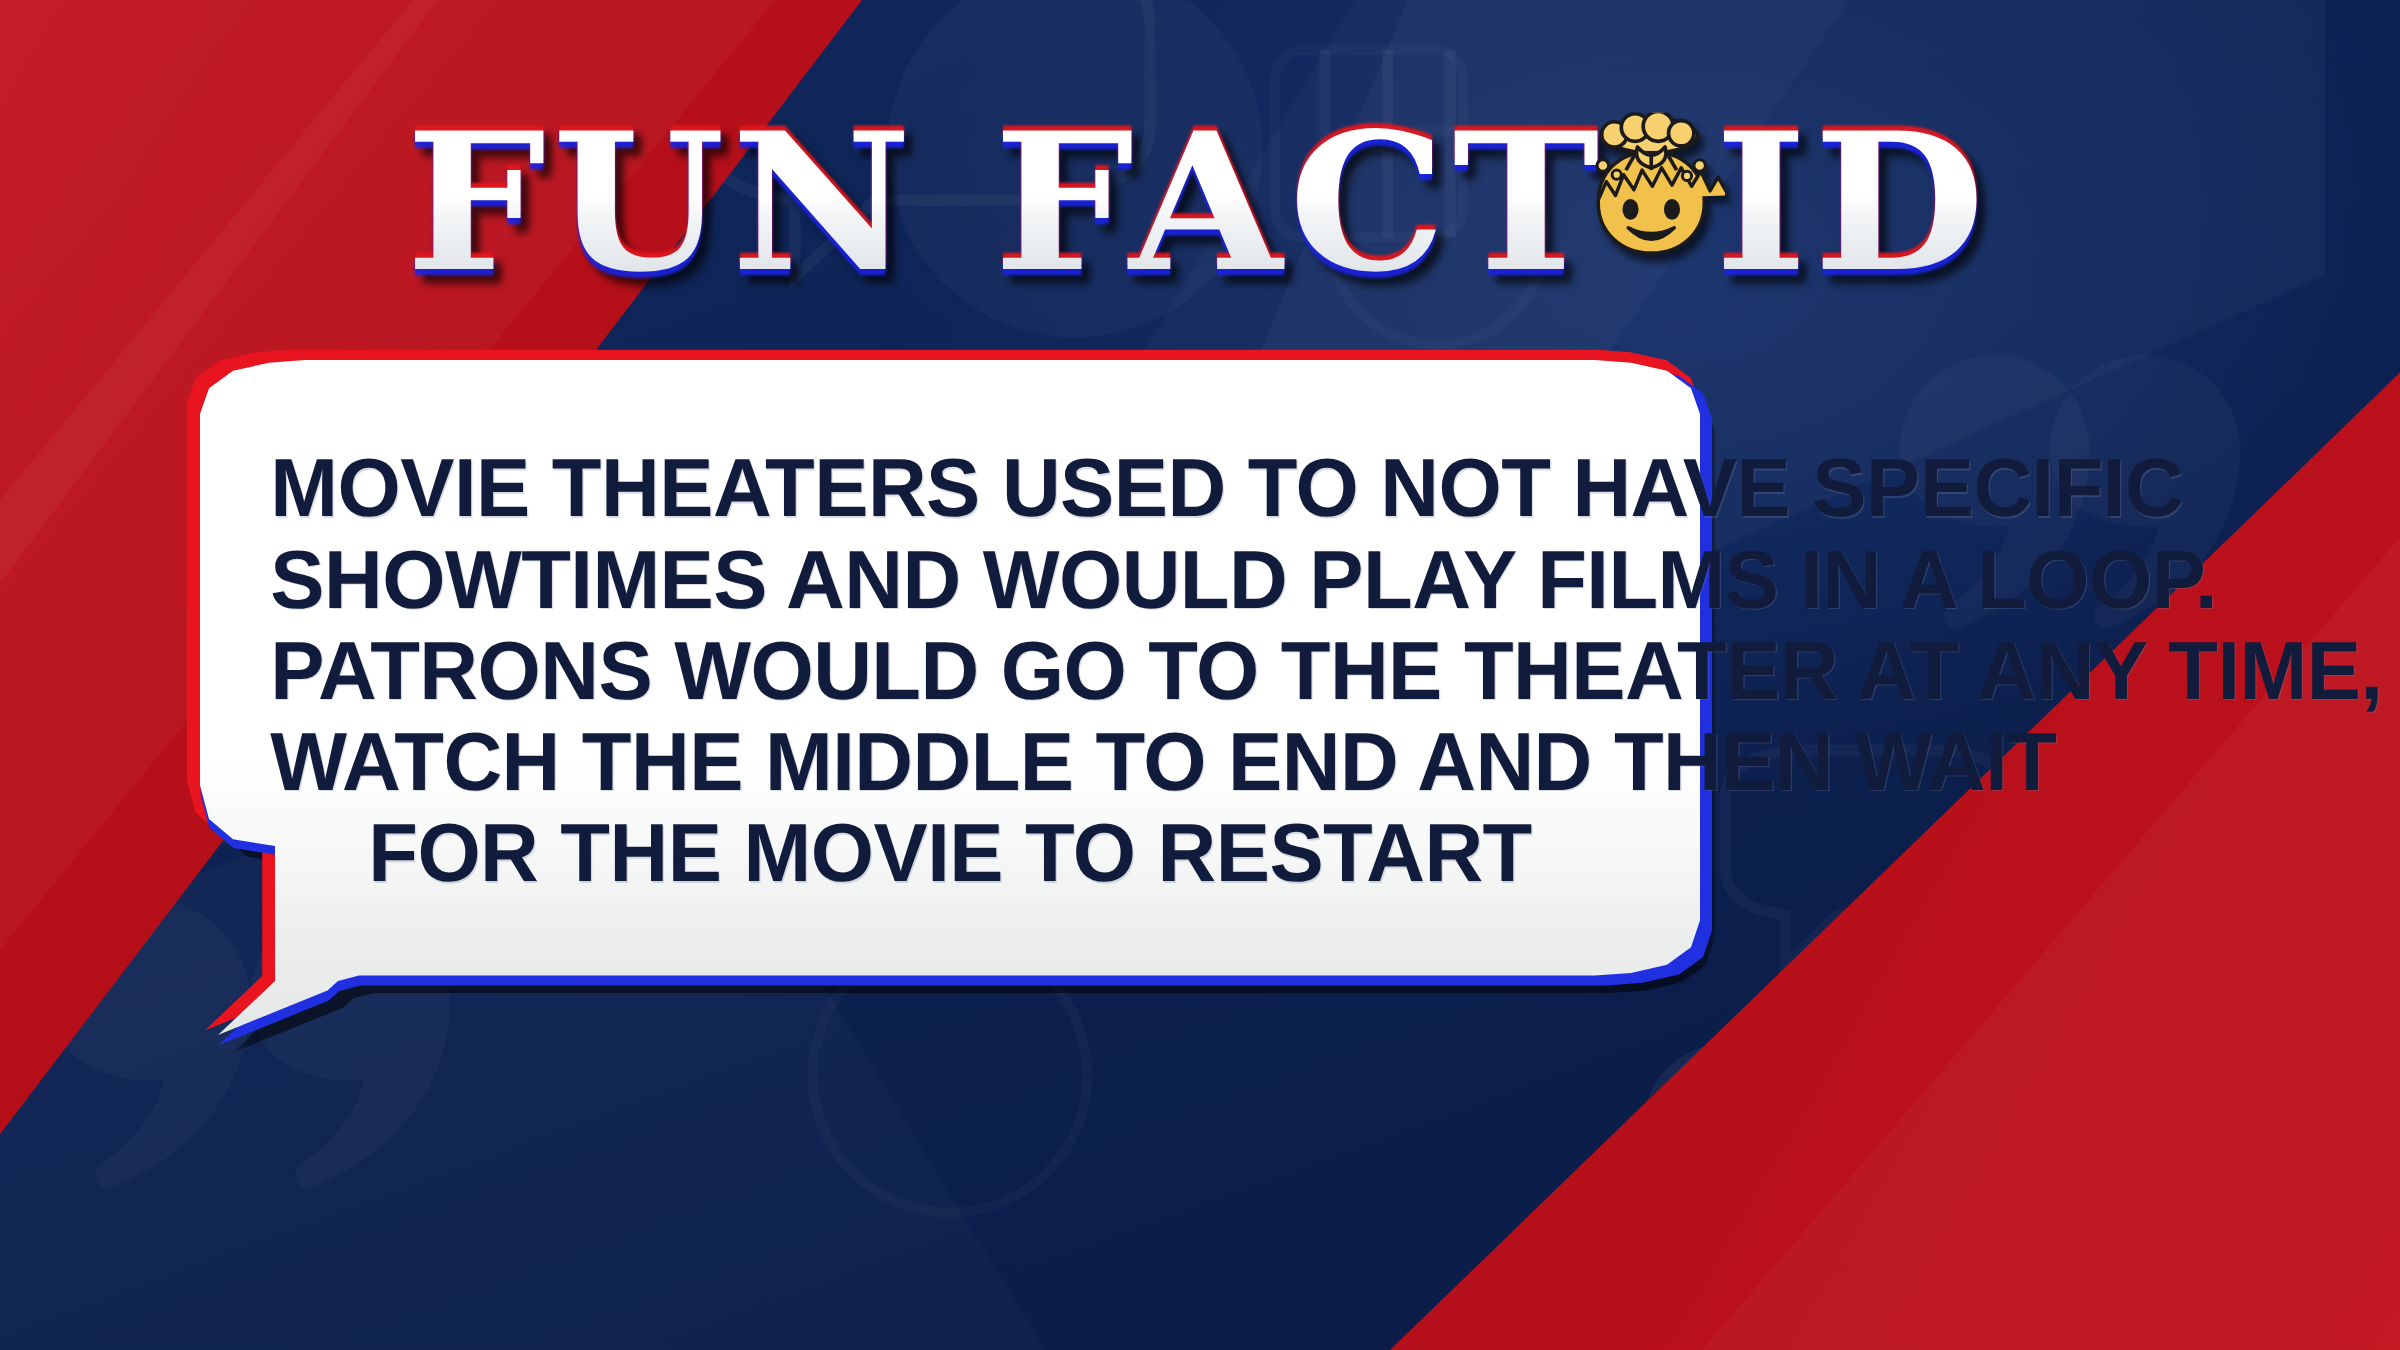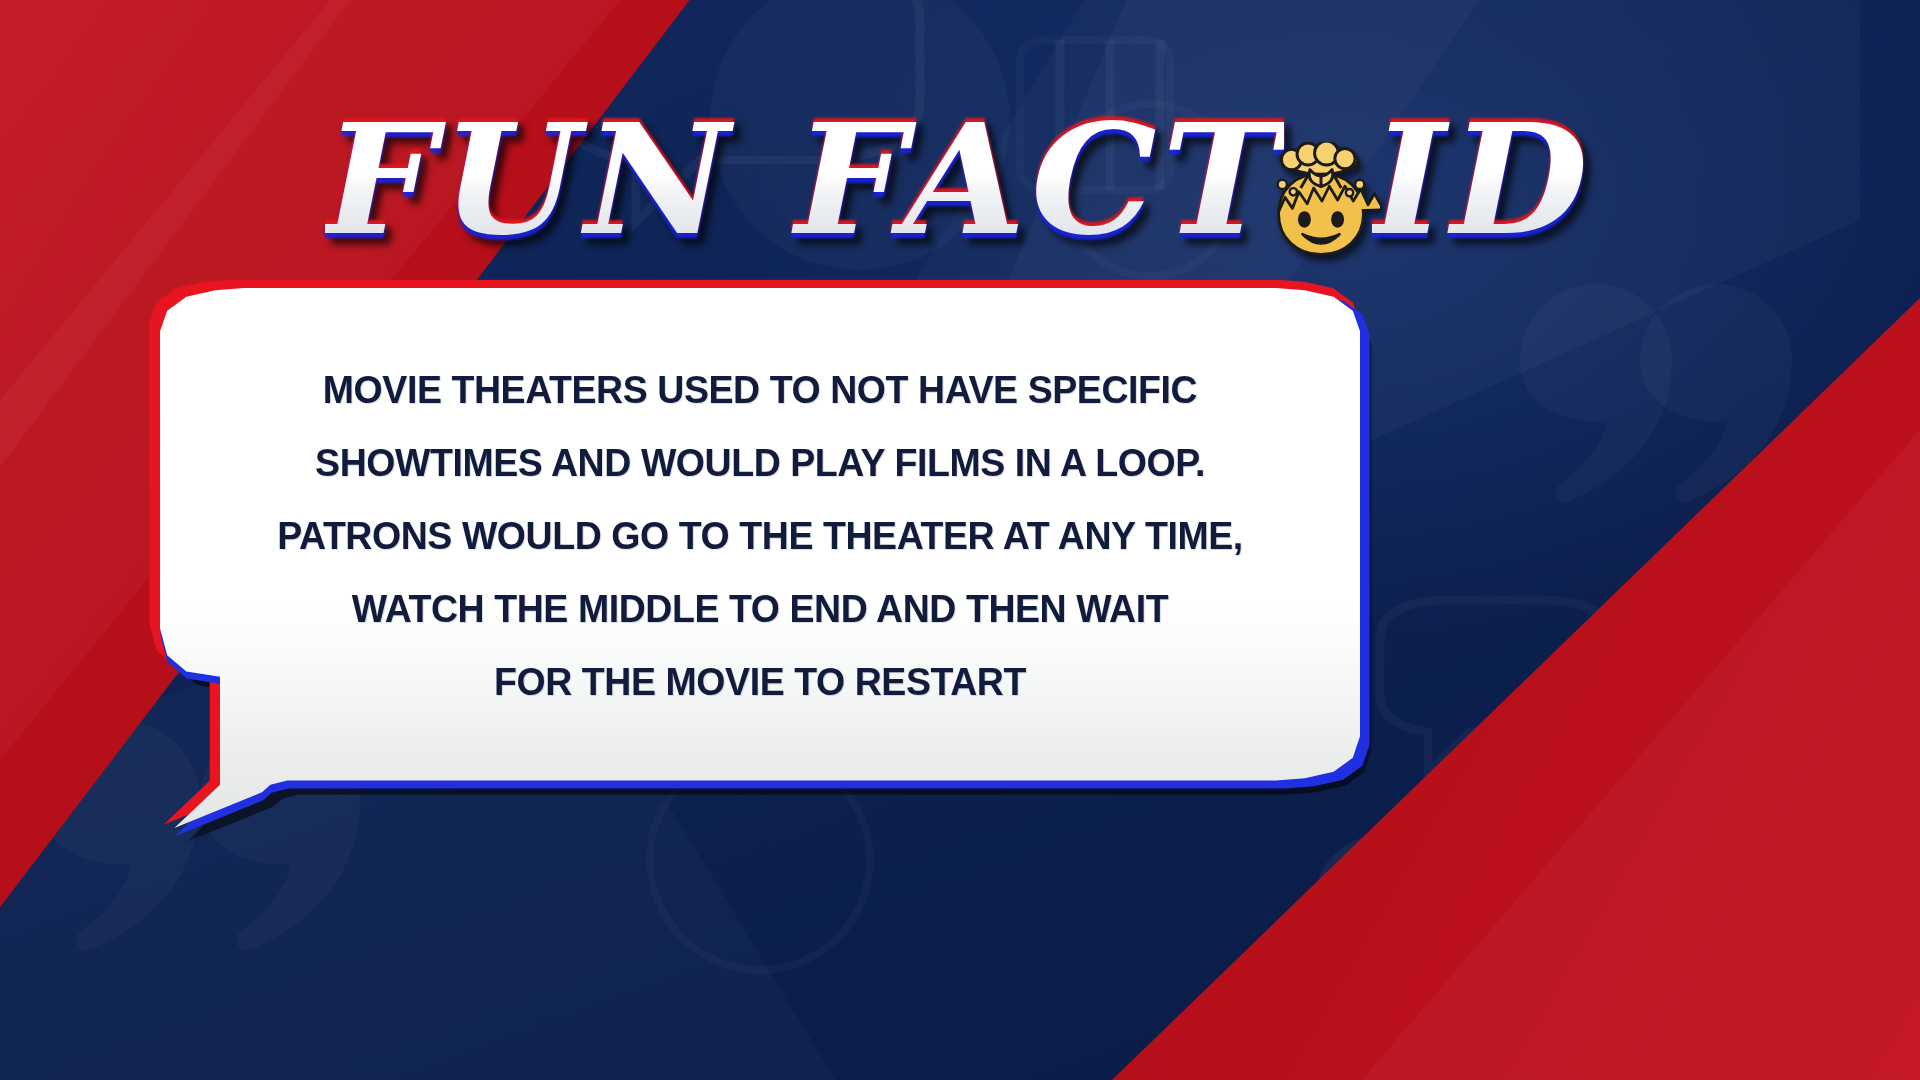--- a/index.html
+++ b/index.html
@@ -101,24 +101,23 @@
   }
   .bg-doodles svg { display:block; width:1920px; height:1080px; }
 
   
   .title-row {
     position: absolute;
     left: 12px; right: 0;
     top: 86px;
     height: 170px;
     display: flex;
-    align-items: flex-end;
+    align-items: flex-start;
     justify-content: center;
     gap: 0;
-    font-style: italic;
   }
   .title-text {
     font-family: "DejaVu Serif", "Liberation Serif", serif;
     font-weight: 700;
     font-size: 152px;
     line-height: 1;
     letter-spacing: 5px;
     color: #ffffff;
     background: linear-gradient(180deg, #ffffff 0%, #ffffff 46%, #f2f4f6 58%, #d9dee3 100%);
     -webkit-background-clip: text;
@@ -203,21 +202,21 @@
 
   .bubble-text {
     position: absolute;
     left: 48px;
     right: 48px;
     top: 66px;
     text-align: center;
     color: #111c3c;
     font-family: "Liberation Sans", "DejaVu Sans", sans-serif;
     font-weight: 700;
-    font-size: 38px;
+    font-size: 66px;
     line-height: 73px;
     letter-spacing: -0.4px;
     text-shadow: 1px 1px 0 rgba(120,130,160,0.28);
   }
   .bubble-text .line { display: block; white-space: nowrap; transform: scaleX(0.985); }
 </style>
 </head>
 <body>
 
 <div id="stage">

